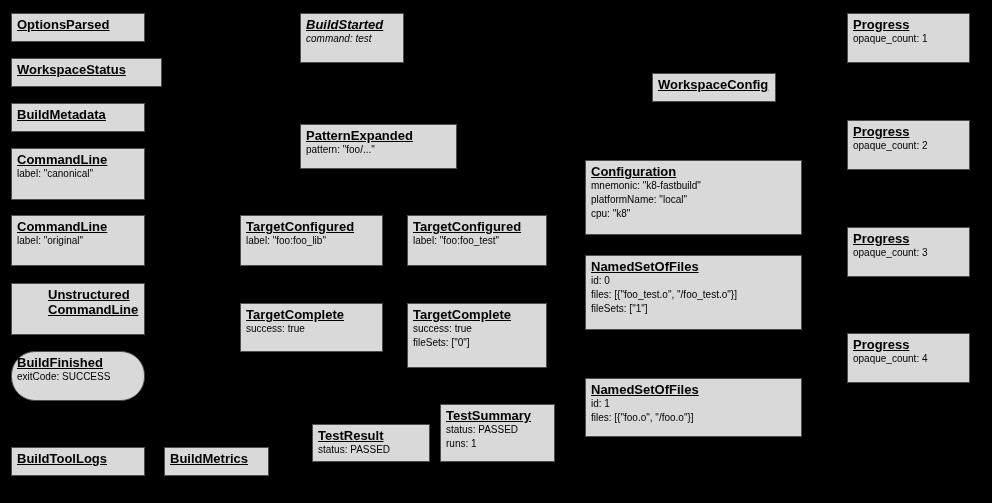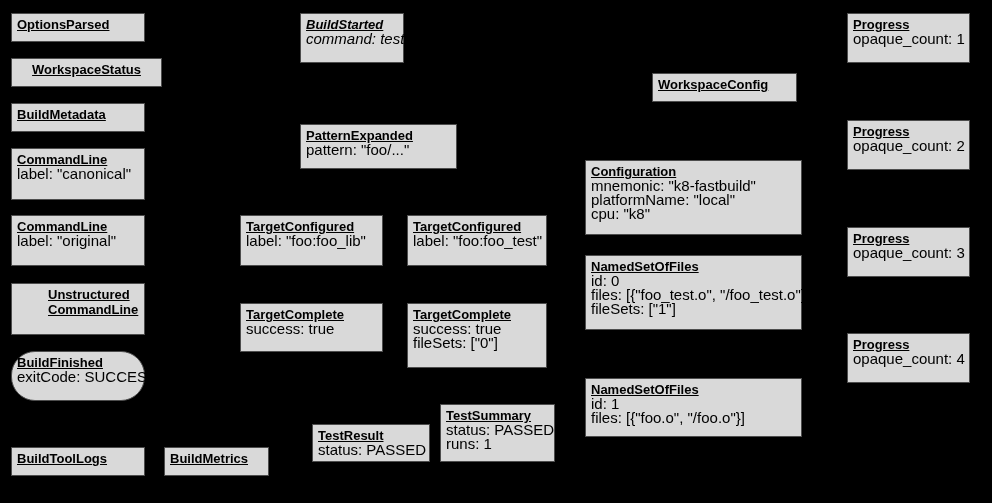--- a/index.html
+++ b/index.html
@@ -26,38 +26,38 @@
   .node-title {
     font-size: 13px;
     font-weight: bold;
     text-decoration: underline;
     line-height: 15px;
     white-space: nowrap;
     display: block;
   }
   .node-title.wrap { white-space: normal; }
   .node-field {
-    font-size: 15px;
+    font-size: 10px;
     font-weight: normal;
     text-decoration: none;
     line-height: 14px;
     white-space: nowrap;
     display: block;
   }
 </style>
 </head>
 <body>
 
 <div id="canvas">
 
   <div class="node" style="left:11px; top:13px; width:134px; height:29px;">
     <span class="node-title">OptionsParsed</span>
   </div>
 
-  <div class="node" style="left:11px; top:58px; width:151px; height:29px;text-align:center;">
+  <div class="node" style="left:11px; top:58px; width:151px; height:29px;">
     <span class="node-title">WorkspaceStatus</span>
   </div>
 
   <div class="node" style="left:11px; top:103px; width:134px; height:29px;">
     <span class="node-title">BuildMetadata</span>
   </div>
 
   <div class="node" style="left:11px; top:148px; width:134px; height:52px;">
     <span class="node-title">CommandLine</span>
     <span class="node-field">label: "canonical"</span>
@@ -120,21 +120,21 @@
     <span class="node-title">TestResult</span>
     <span class="node-field">status: PASSED</span>
   </div>
 
   <div class="node" style="left:440px; top:404px; width:115px; height:58px;">
     <span class="node-title">TestSummary</span>
     <span class="node-field">status: PASSED</span>
     <span class="node-field">runs: 1</span>
   </div>
 
-  <div class="node" style="left:652px; top:73px; width:145px; height:29px;">
+  <div class="node" style="left:652px; top:73px; width:124px; height:29px;">
     <span class="node-title">WorkspaceConfig</span>
   </div>
 
   <div class="node" style="left:585px; top:160px; width:217px; height:75px;">
     <span class="node-title">Configuration</span>
     <span class="node-field">mnemonic: "k8-fastbuild"</span>
     <span class="node-field">platformName: "local"</span>
     <span class="node-field">cpu: "k8"</span>
   </div>
 

